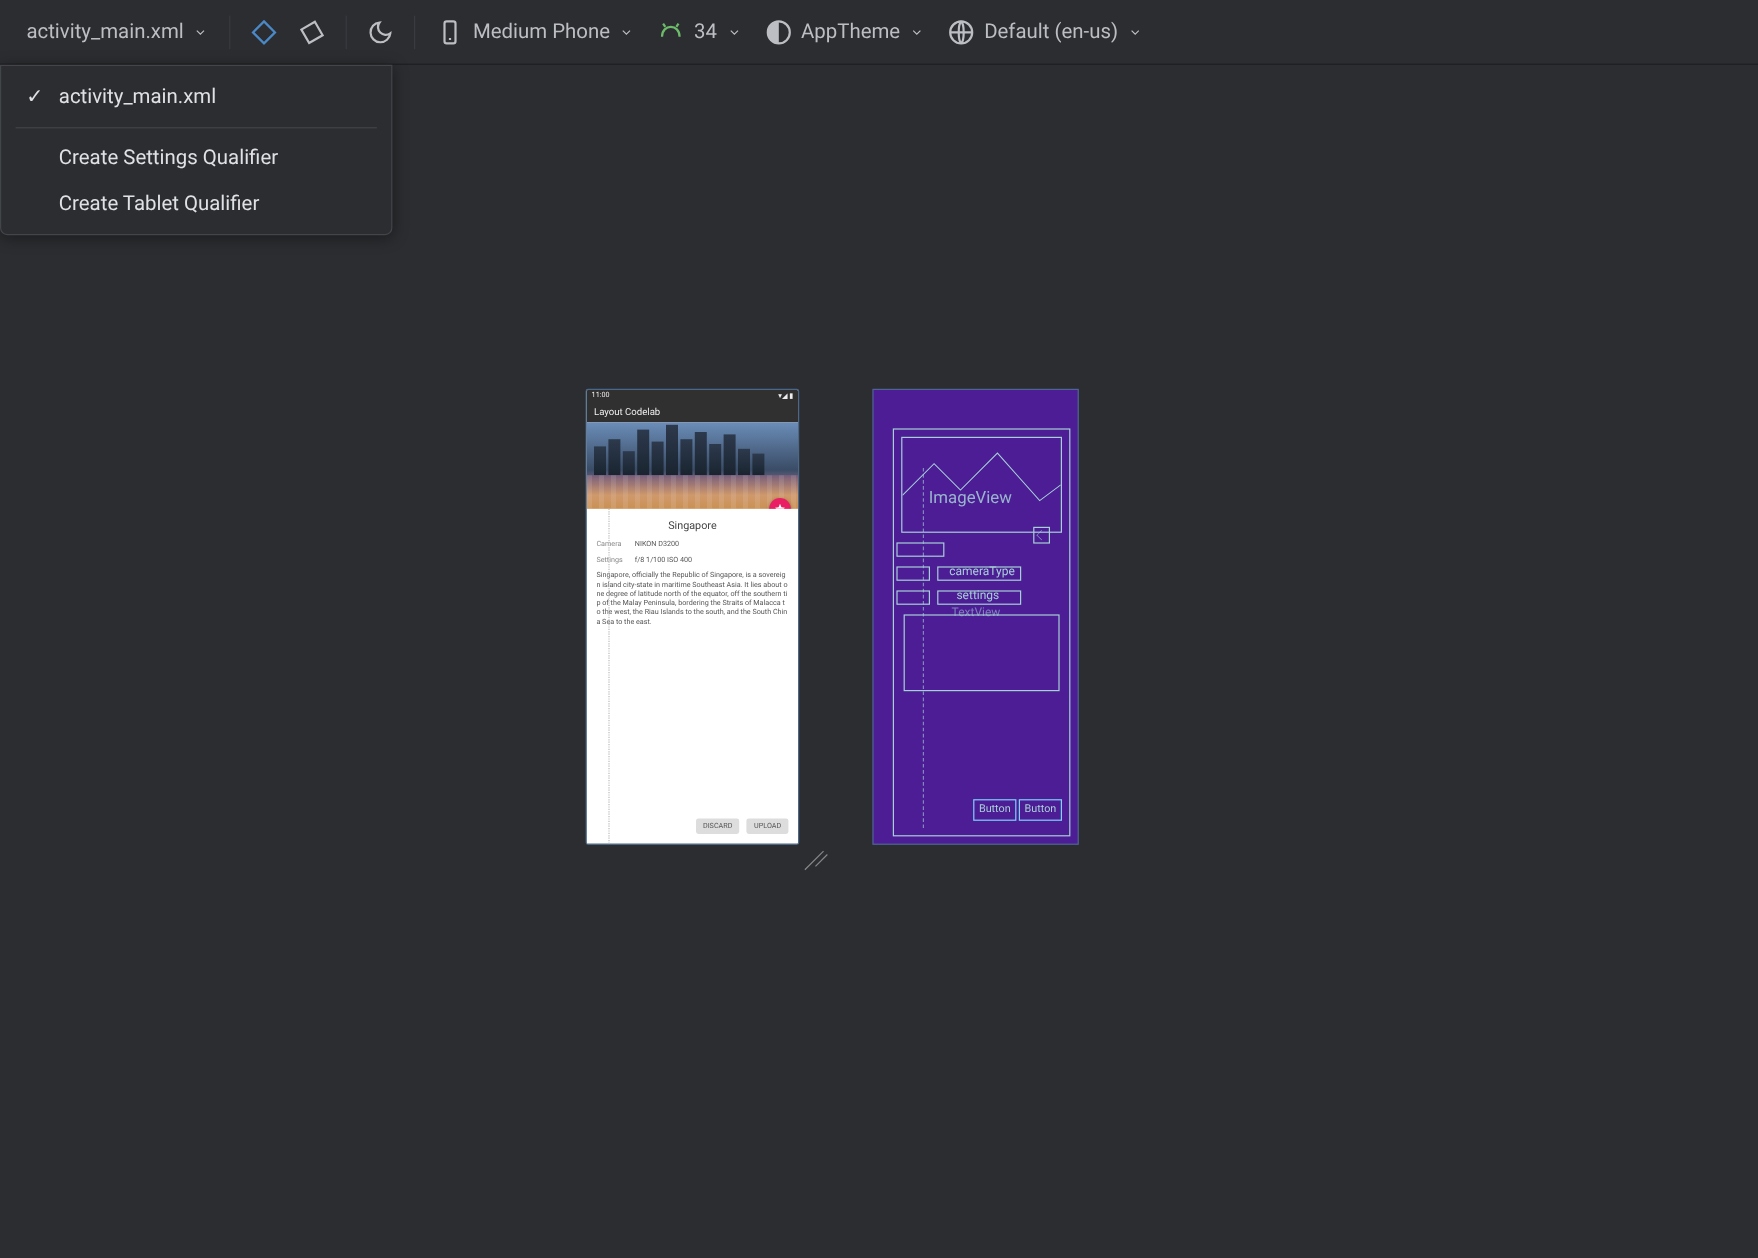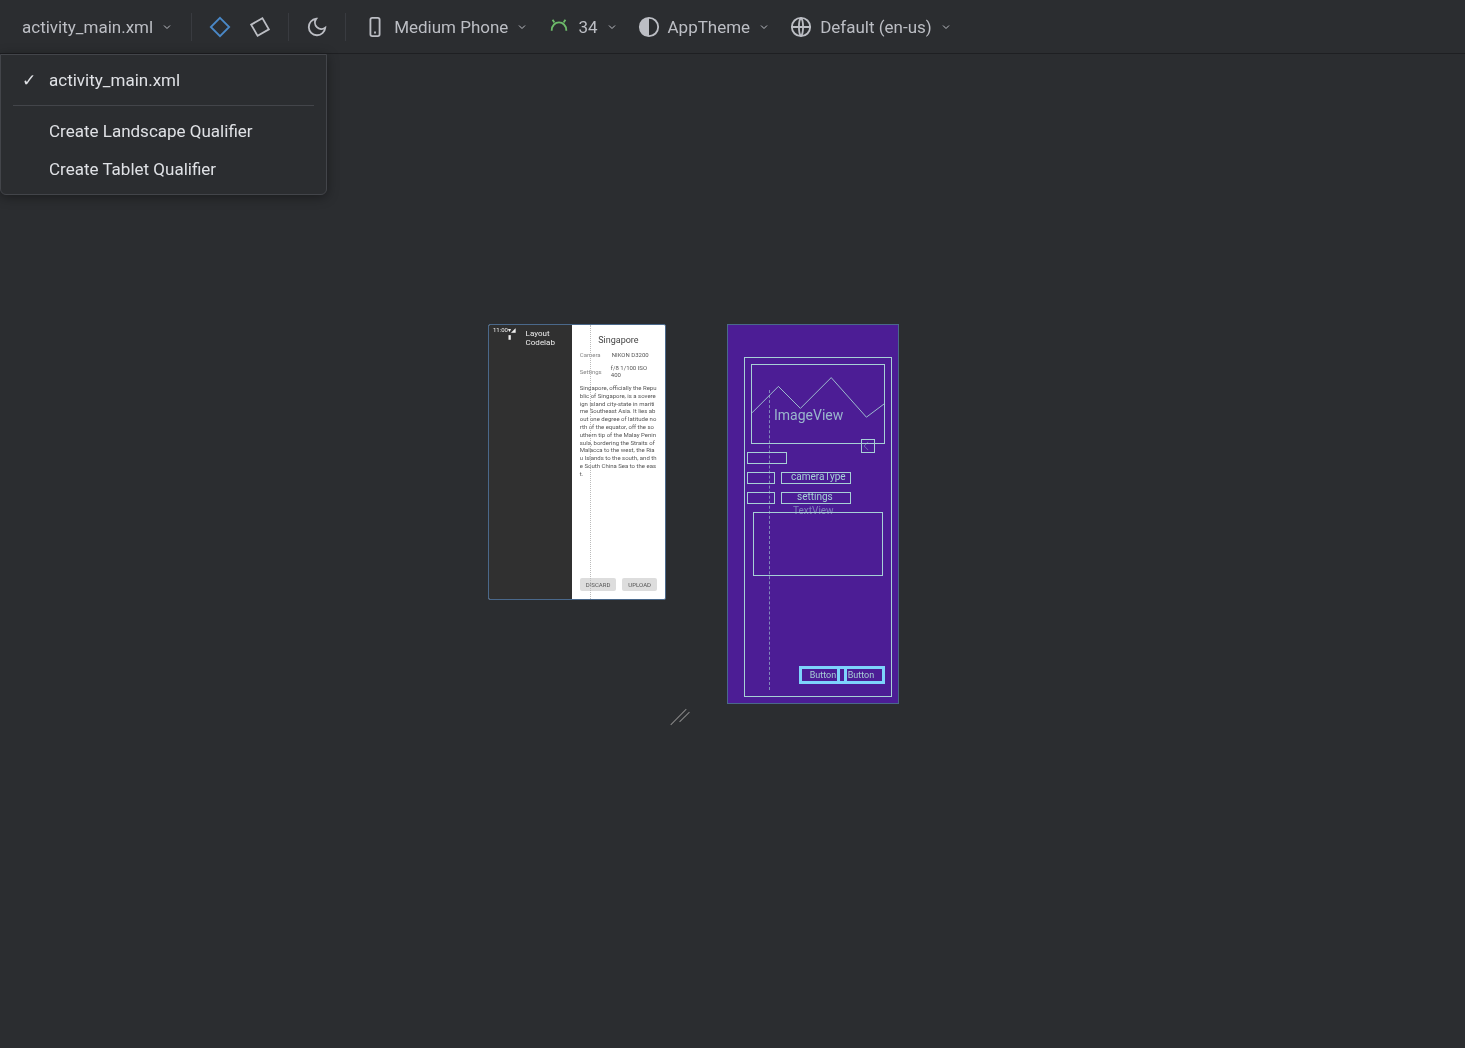--- a/index.html
+++ b/index.html
@@ -78,25 +78,26 @@
     }
     
     .canvas {
       position: relative;
       width: 100%;
       height: calc(100% - 54px);
     }
     .phone-preview {
       position: absolute;
       left: 488px; top: 270px;
-      width: 178px; height: 276px;
+      width: 178px; height: 380px;
       background: #fff;
       border: 1px solid #4a688a;
       border-radius: 2px;
       display: flex;
+      flex-direction: column;
       font-size: 7px;
       color: #333;
       overflow: hidden;
     }
     .statusbar {
       background: #303030;
       color: #eee;
       display: flex;
       justify-content: space-between;
       padding: 1px 4px;
@@ -156,21 +157,21 @@
       position:absolute; top:6px; left:6px; right:6px; height:80px;
       border:1px solid #a7d0d6;
     }
     .bp-img svg { width:100%; height:100%; }
     .bp-imgtxt { position:absolute; top:42px; left:22px; color:#a7d0d6; font-size:14px; opacity:.85;}
     .bp-fabsq { position:absolute; top:74px; right:9px; width:14px; height:14px; border:1px solid #a7d0d6; }
     .bp-fabsq:after{content:"";position:absolute;inset:0;border-bottom:1px solid #a7d0d6;border-left:1px solid #a7d0d6;transform:rotate(45deg) scale(.5);opacity:.7;}
     .bp-smallbox { position:absolute; border:1px solid #a7d0d6; height:12px; }
     .bp-label { position:absolute; color:#a7d0d6; font-size:10px; }
     .bp-textview { position:absolute; top:154px; left:8px; right:8px; height:64px; border:1px solid #a7d0d6;}
-    .bp-btn { position:absolute; bottom:12px; width:48px; height:18px; border:3px solid #7dd3fc; display:flex;align-items:center;justify-content:center; color:#a7d0d6; font-size:9px; overflow:hidden;}
+    .bp-btn { position:absolute; bottom:12px; width:36px; height:18px; border:1px solid #7dd3fc; display:flex;align-items:center;justify-content:center; color:#a7d0d6; font-size:9px; overflow:hidden;}
     .resize-handle {
       position: absolute;
       left: 668px; top: 652px;
       width: 22px; height: 22px;
     }
     .resize-handle:before, .resize-handle:after {
       content: "";
       position: absolute;
       background: #888;
       width: 1px;
@@ -250,21 +251,21 @@
 </div>
 
 <div class="dropdown">
   <div class="item">
     <span class="check-slot">✓</span>
     <span>activity_main.xml</span>
   </div>
   <hr>
   <div class="item">
     <span class="check-slot"></span>
-    <span>Create Landscape Qualifier</span>
+    <span>Create Settings Qualifier</span>
   </div>
   <div class="item">
     <span class="check-slot"></span>
     <span>Create Tablet Qualifier</span>
   </div>
 </div>
 
 <div class="canvas">
 
   <div class="phone-preview">

